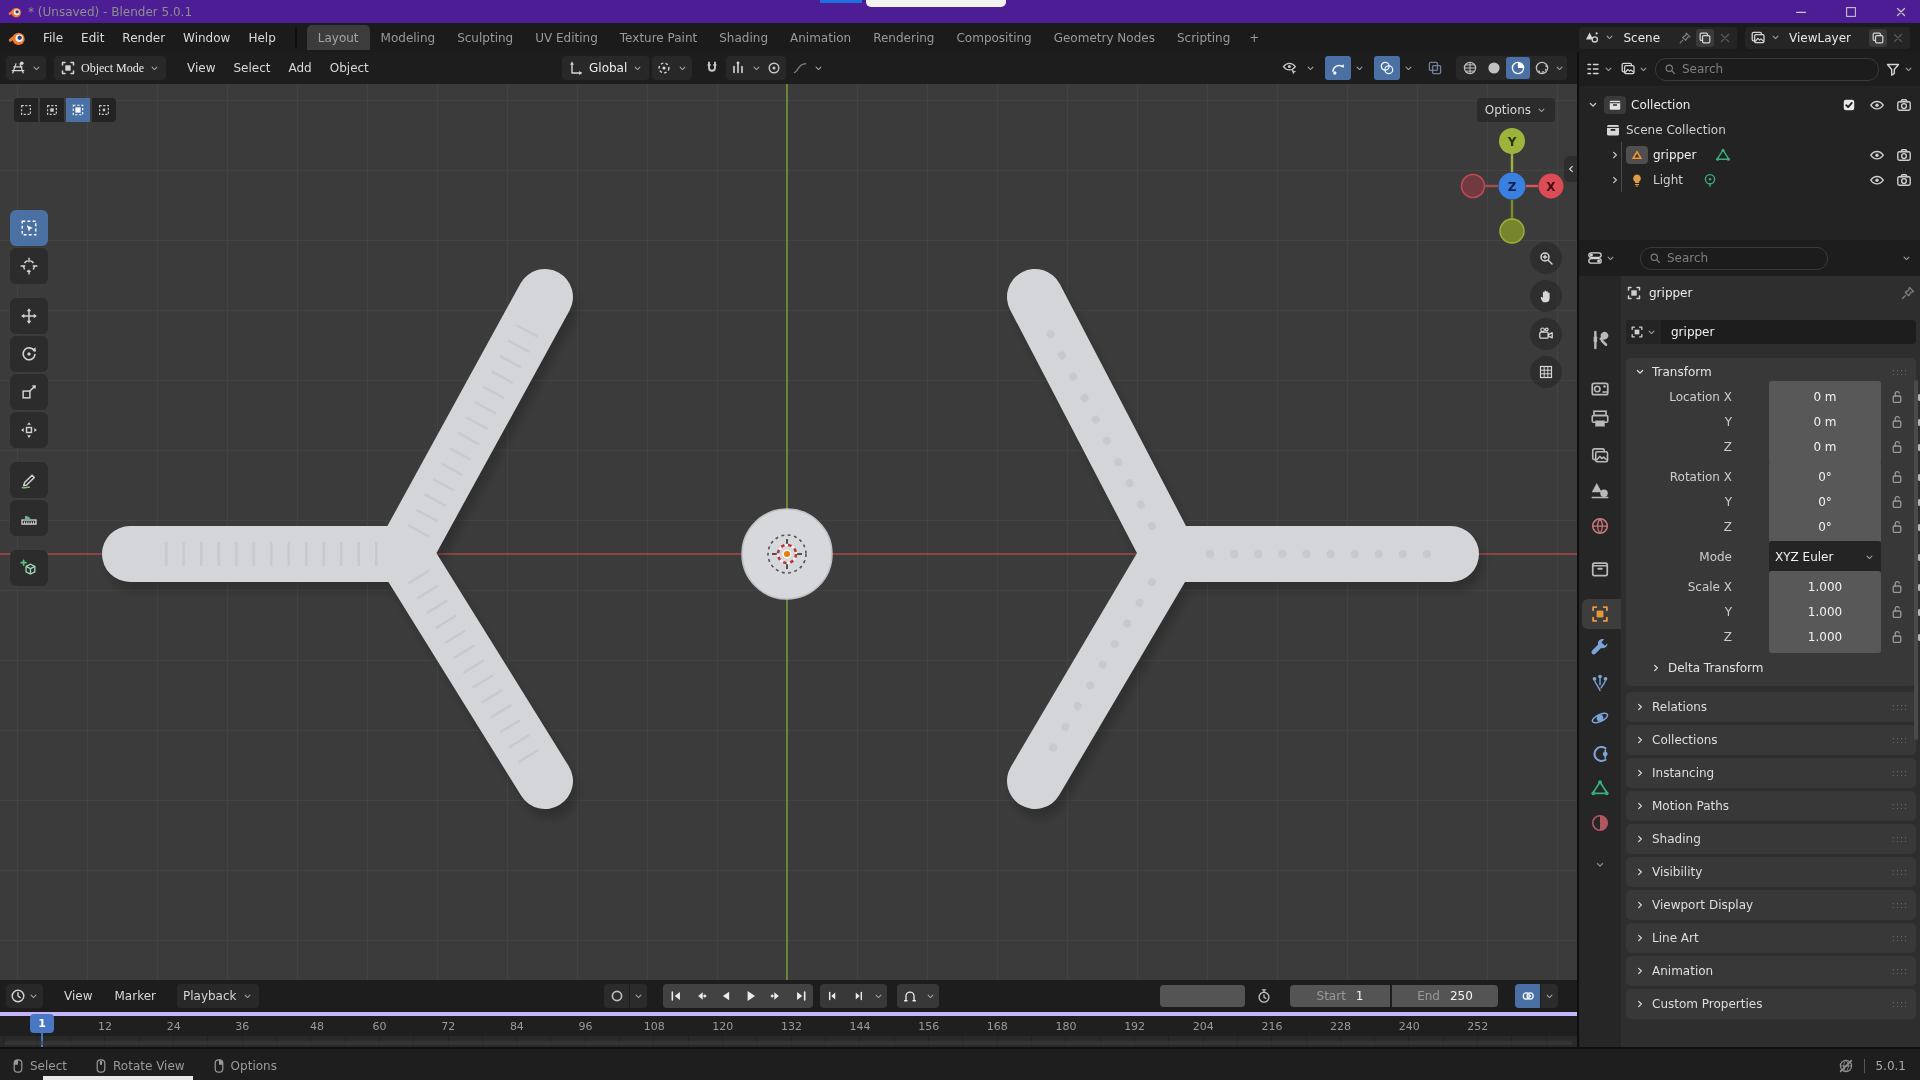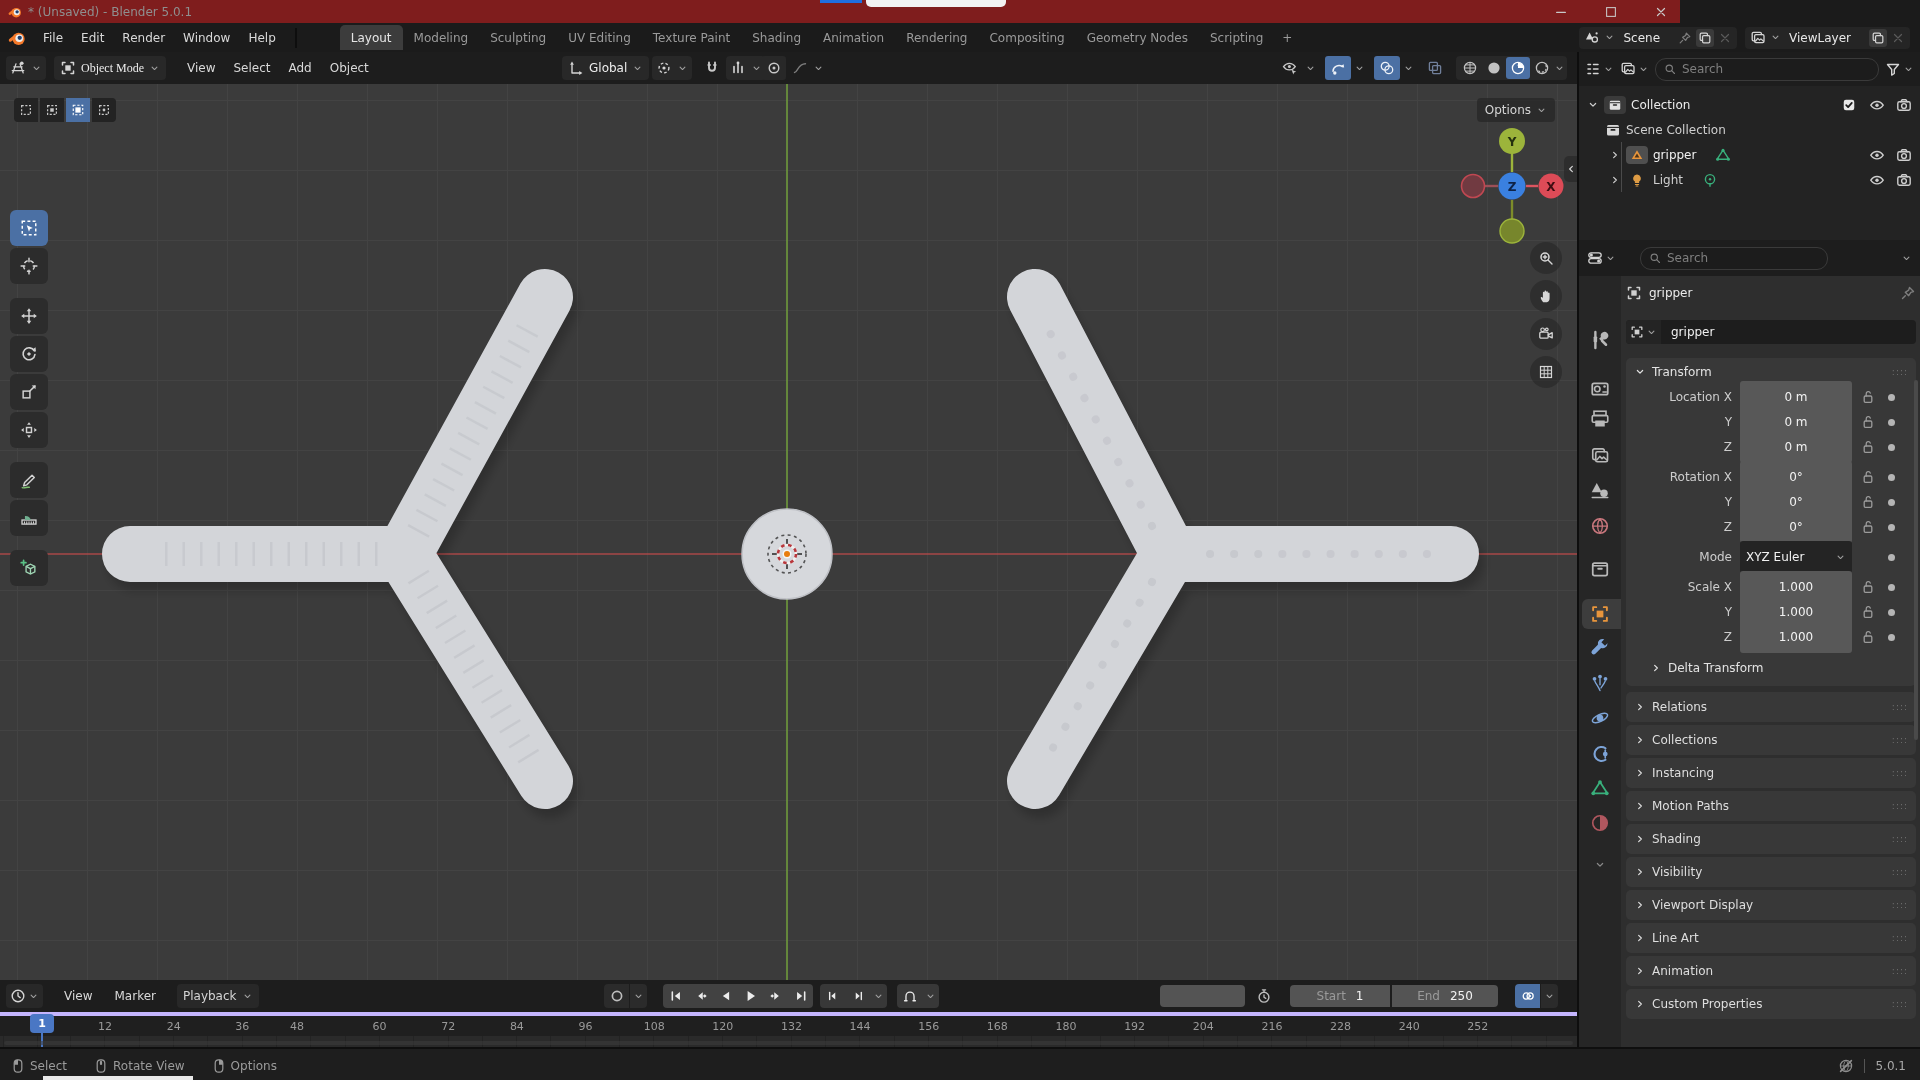--- a/index.html
+++ b/index.html
@@ -8,27 +8,27 @@
   .abs{position:absolute;}
   .flex{display:flex;align-items:center;}
   .ic{width:16px;height:16px;display:inline-block;flex:none;line-height:0;}
   .ic14{width:14px;height:14px;}
   .ic12{width:12px;height:12px;}
   .ic18{width:18px;height:18px;}
   .dim{color:#7d7d7d;}
   .muted{color:#9a9a9a;}
   .chev{width:11px;height:11px;color:#9f9f9f;}
   
-  #titlebar{left:0;top:0;width:1680px;height:23px;background:#7f1d1d;color:#8f8f8f;font-size:12px;}
+  #titlebar{left:0;top:0;width:1920px;height:23px;background:#4c1d95;color:#8f8f8f;font-size:12px;}
   .wctl{width:14px;height:14px;color:#c9c9c9;margin-left:36px;}
   
   #topbar{left:0;top:23px;width:1920px;height:29px;background:#1b1b1b;border-bottom:2px solid #0e0e0e;}
   .menu{padding:0 9px;height:22px;display:flex;align-items:center;border-radius:4px;color:#d9d9d9;}
   .wstab{padding:0 11px;height:25px;display:flex;align-items:center;color:#9a9a9a;border-radius:5px 5px 0 0;}
-  .wstab.active{background:#3c3c3c;color:#e5e5e5;margin-left:33px;}
+  .wstab.active{background:#3c3c3c;color:#a3a3a3;}
   .widget{background:#252525;border-radius:4px;height:22px;display:flex;align-items:center;padding:0 5px;gap:4px;}
   
   #vheader{left:0;top:52px;width:1577px;height:32px;background:#1d1d1d;}
   #canvas{left:0;top:84px;width:1577px;height:896px;background-color:#3b3b3b;
      background-image:linear-gradient(#434343 1px,transparent 1px),linear-gradient(90deg,#434343 1px,transparent 1px);
      background-size:70px 70px;background-position:17px 16px;}
   .hwidget{background:#282828;border-radius:4px;height:24px;display:flex;align-items:center;padding:0 6px;gap:5px;}
   .hbtnblue{background:#4B70A4;color:#eef2f8;border-radius:3px;width:26px;height:24px;display:flex;align-items:center;justify-content:center;}
   .hbtn{width:24px;height:24px;display:flex;align-items:center;justify-content:center;color:#c8c8c8;}
   .shadegrp{background:#282828;border-radius:4px;height:24px;display:flex;align-items:center;padding:0 2px;}
@@ -52,21 +52,21 @@
   #props{left:1579px;top:240px;width:341px;height:807px;background:#2e2e2e;}
   .phead{height:36px;background:#1d1d1d;display:flex;align-items:center;gap:6px;padding:0 8px;}
   #tabstrip{position:absolute;left:0;top:36px;width:42px;height:771px;background:#262626;}
   .ptab{position:absolute;left:11px;width:20px;height:20px;color:#b9b9b9;}
   .ptab-active-bg{position:absolute;left:3px;width:39px;height:30px;background:#3d3d3d;border-radius:6px 0 0 6px;}
   .panel{background:#383838;border-radius:5px;}
   .pheadrow{height:28px;display:flex;align-items:center;gap:6px;padding:0 8px;color:#e3e3e3;text-align:right;}
   .grip{color:#6e6e6e;letter-spacing:1px;font-size:9px;}
   .trow{display:flex;align-items:center;height:22px;margin-bottom:3px;}
   .tlabel{width:100px;margin-left:6px;text-align:right;color:#cdcdcd;padding-right:8px;flex:none;}
-  .tfield{width:112px;height:32px;background:#585858;border-radius:3px;color:#f2f2f2;display:flex;align-items:center;justify-content:center;flex:none;}
+  .tfield{width:112px;height:32px;background:#585858;border-radius:3px;color:#f2f2f2;display:flex;align-items:center;justify-content:center;flex:none;margin-left:29px;}
   .grp-top{border-radius:3px 3px 0 0;}.grp-mid{border-radius:0;}.grp-bot{border-radius:0 0 3px 3px;}
   .tlock{width:16px;margin-left:8px;color:#9b9b9b;flex:none;}
   .tdot{width:7px;height:7px;border-radius:50%;background:#b5b5b5;margin-left:12px;flex:none;}
   .cpanel{height:30px;background:#383838;border-radius:5px;display:flex;align-items:center;gap:6px;padding:0 8px;color:#dedede;margin-bottom:3px;}
   
   #timeline{left:0;top:980px;width:1577px;height:67px;background:#1d1d1d;}
   #tlruler{position:absolute;left:0;top:32px;width:1577px;height:24px;background:#1f1f1f;border-top:4px solid #c4b5fd;}
   .tick{position:absolute;top:4px;width:28px;text-align:center;color:#9a9a9a;font-size:11px;}
   #tltrack{position:absolute;left:0;top:56px;width:1577px;height:11px;background:#2a2a2a;
     background-image:repeating-linear-gradient(90deg,#232323 0 1px,transparent 1px 34.32px);background-position:70px 0;}
@@ -1105,21 +1105,21 @@
             <span class="ic chev"><svg viewBox="0 0 16 16" width="100%" height="100%">
                 <path d="M4.5 6L8 9.5 11.5 6" fill="none" stroke="currentColor" stroke-width="1.6" stroke-linecap="round" stroke-linejoin="round"></path>
               </svg></span>
           </span>
       </span>
     </div>
     <div id="tlruler">
         <span class="tick" style="left: 91.04px;">12</span>
         <span class="tick" style="left: 159.68px;">24</span>
         <span class="tick" style="left: 228.32px;">36</span>
-        <span class="tick" style="left: 283px;">48</span>
+        <span class="tick" style="left: 303px;">48</span>
         <span class="tick" style="left: 365.6px;">60</span>
         <span class="tick" style="left: 434.24px;">72</span>
         <span class="tick" style="left: 502.88px;">84</span>
         <span class="tick" style="left: 571.52px;">96</span>
         <span class="tick" style="left: 640.16px;">108</span>
         <span class="tick" style="left: 708.8px;">120</span>
         <span class="tick" style="left: 777.44px;">132</span>
         <span class="tick" style="left: 846.08px;">144</span>
         <span class="tick" style="left: 914.72px;">156</span>
         <span class="tick" style="left: 983.36px;">168</span>

